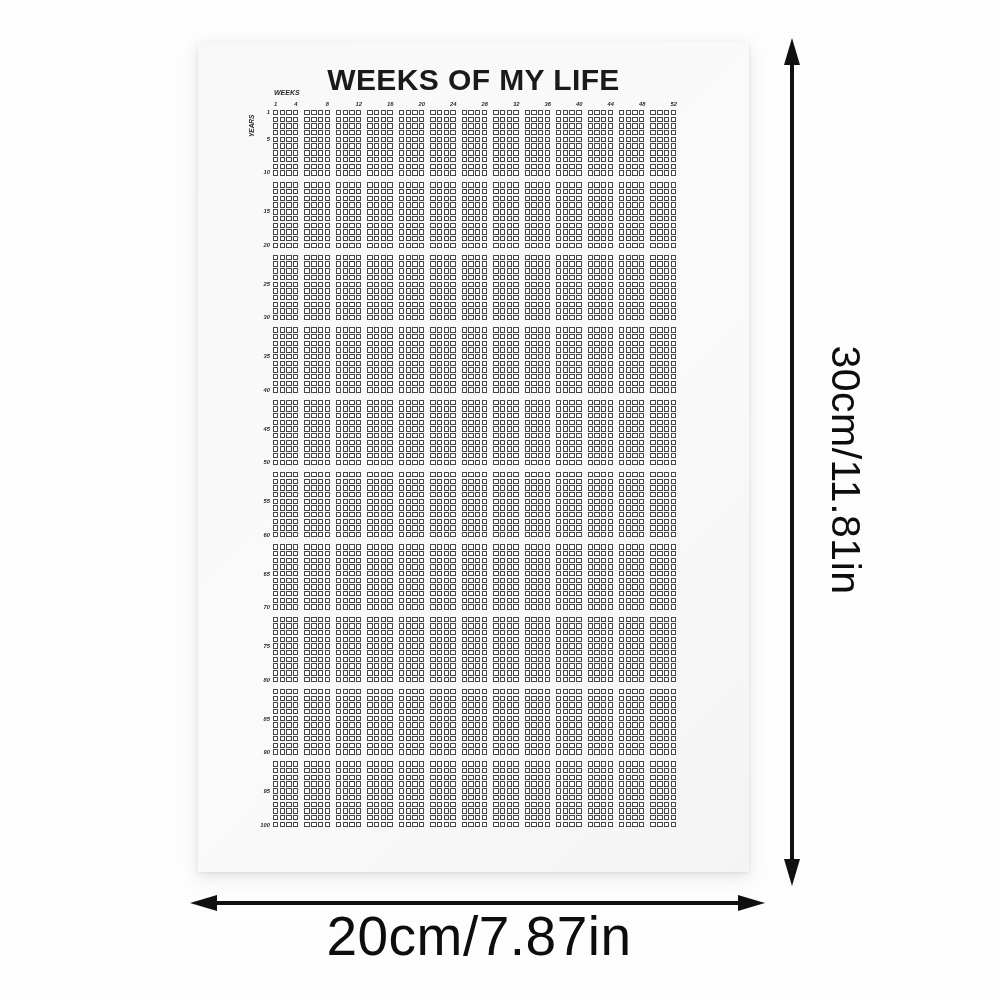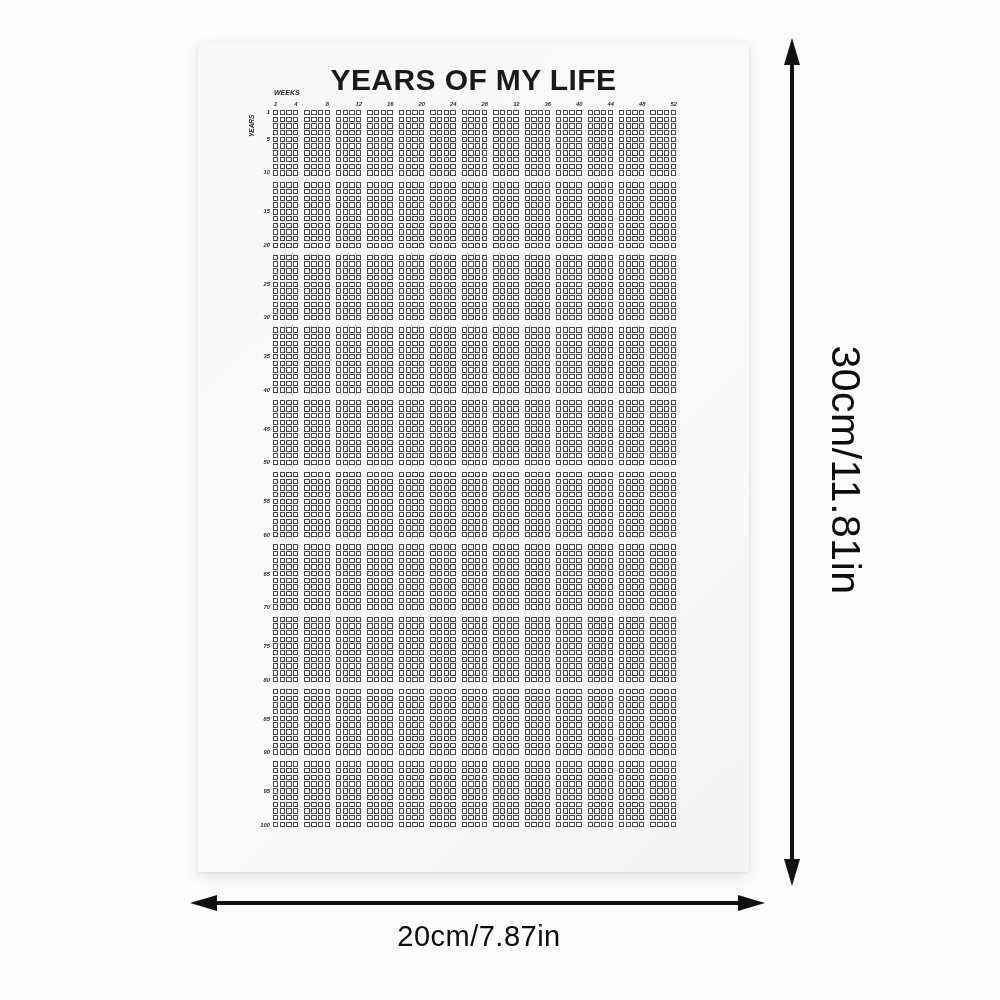--- a/index.html
+++ b/index.html
@@ -58,30 +58,30 @@
   .head-left{left:0;border-right:27px solid #101010;}
   .head-right{right:0;border-left:27px solid #101010;}
   .v-dim{
     position:absolute;left:845px;top:470px;
     transform:translate(-50%,-50%) rotate(90deg);
     font-size:41px;color:#0d0d0d;white-space:nowrap;letter-spacing:.5px;
   }
   .h-dim{
     position:absolute;left:479px;top:936px;
     transform:translate(-50%,-50%);
-    font-size:29px;color:#0d0d0d;white-space:nowrap;letter-spacing:.5px;
+    font-size:55px;color:#0d0d0d;white-space:nowrap;letter-spacing:.5px;
   }
 </style>
 </head>
 <body>
 
 <div class="scene">
 
   <div class="poster">
-    <h1 class="poster-title">YEARS OF MY LIFE</h1>
+    <h1 class="poster-title">WEEKS OF MY LIFE</h1>
 
     <div class="chart">
       <span class="weeks-label">WEEKS</span>
       <span class="years-label">YEARS</span>
       <div class="week-nums" id="weekNums">
           <span class="week-num" style="left: 2.7px;">1</span>
           <span class="week-num" style="left: 22.8px;">4</span>
           <span class="week-num" style="left: 54.3px;">8</span>
           <span class="week-num" style="left: 85.8px;">12</span>
           <span class="week-num" style="left: 117.3px;">16</span>

